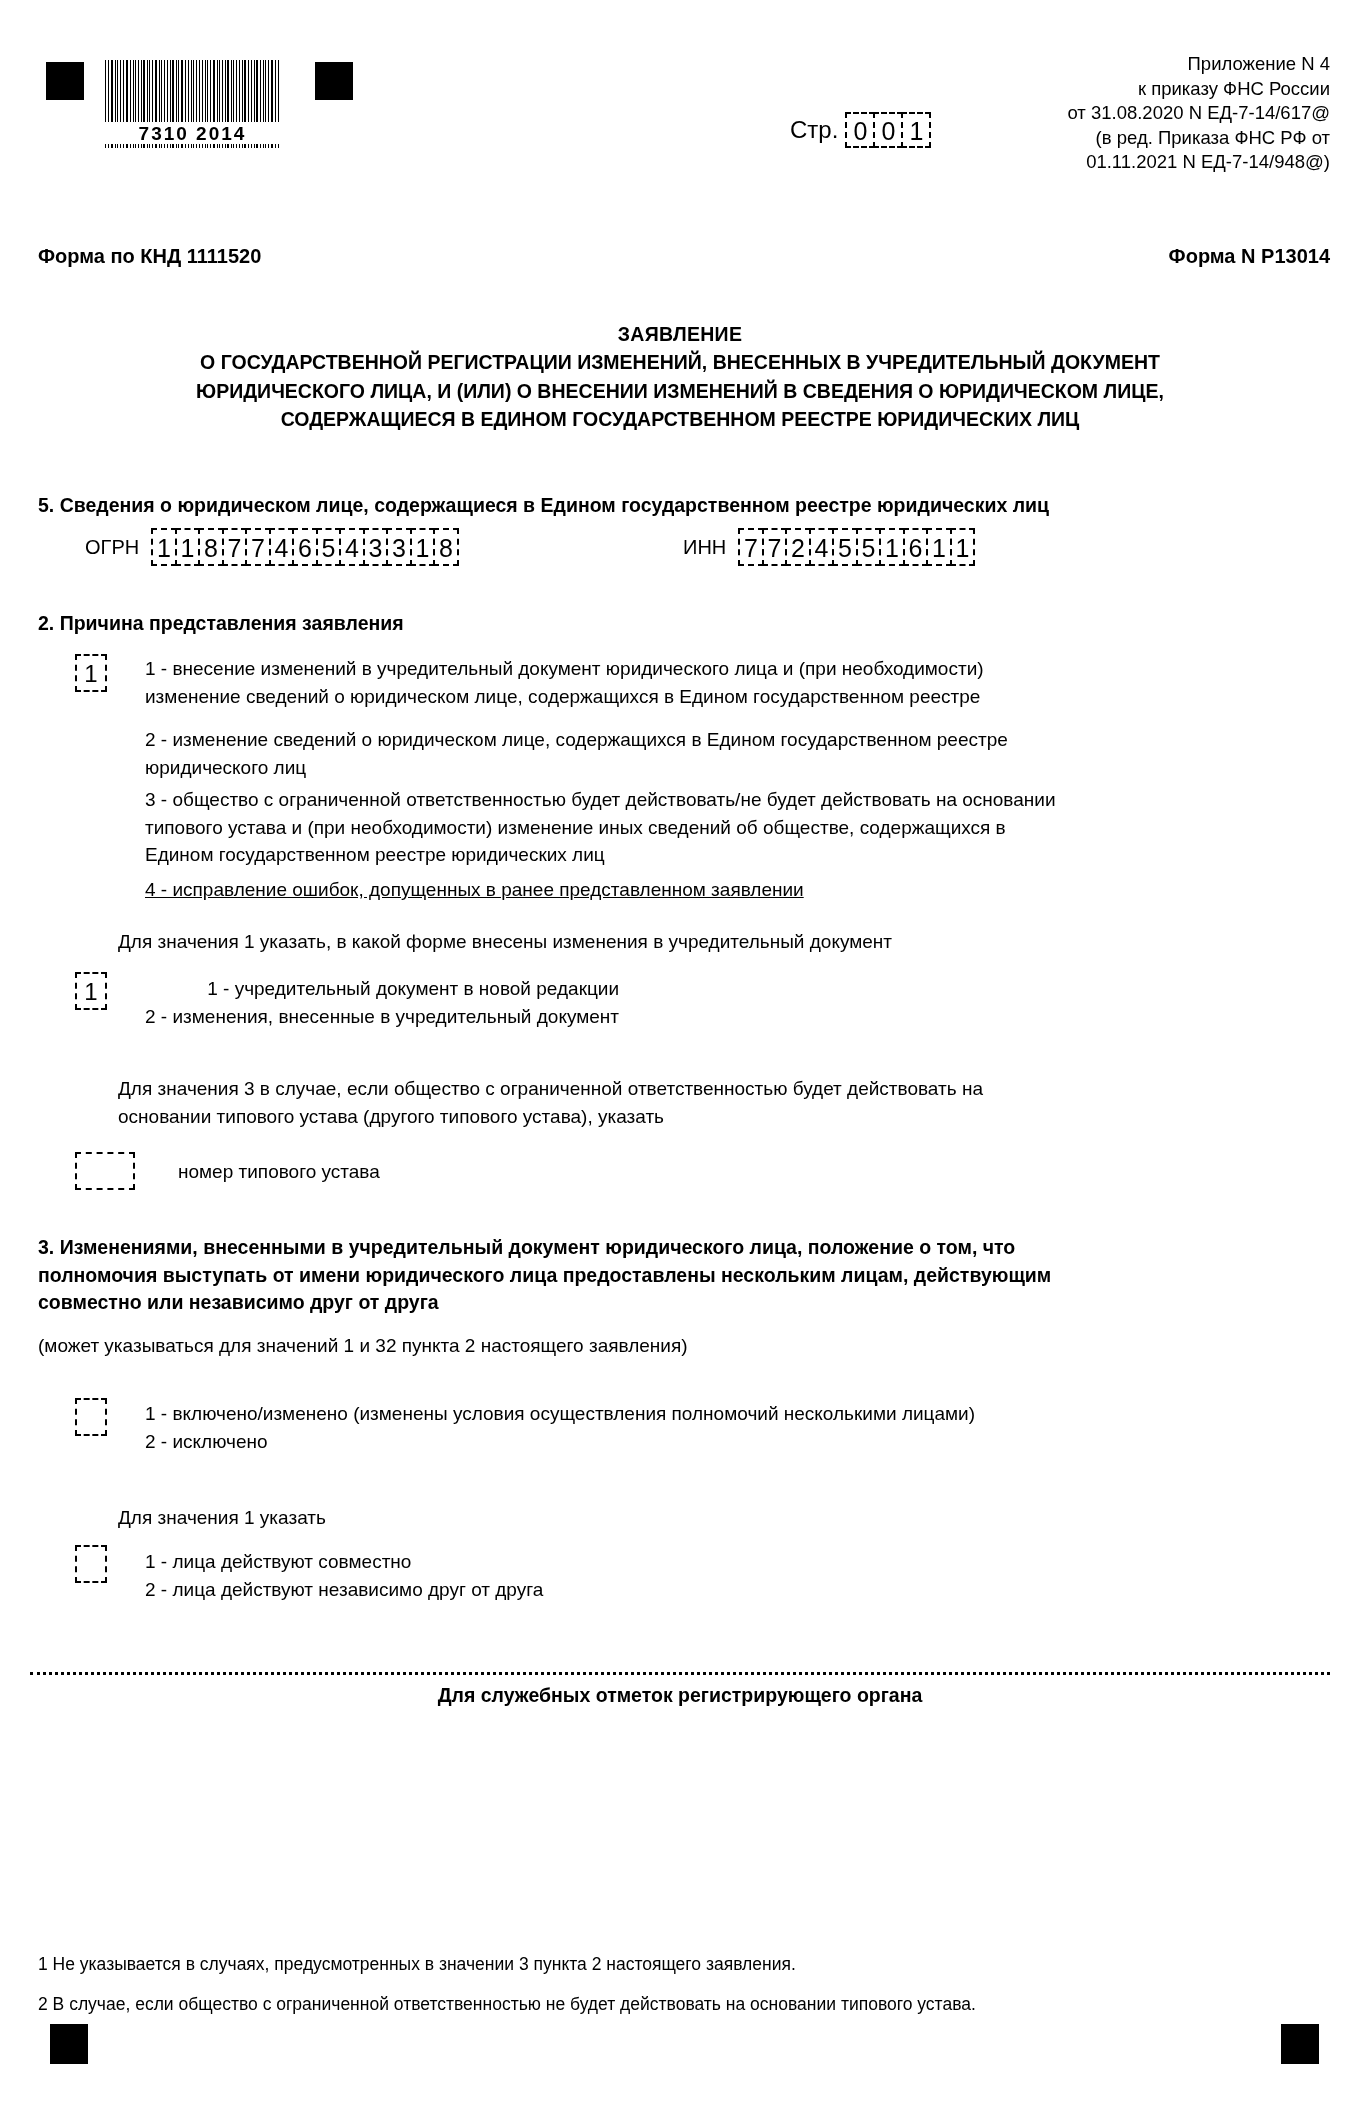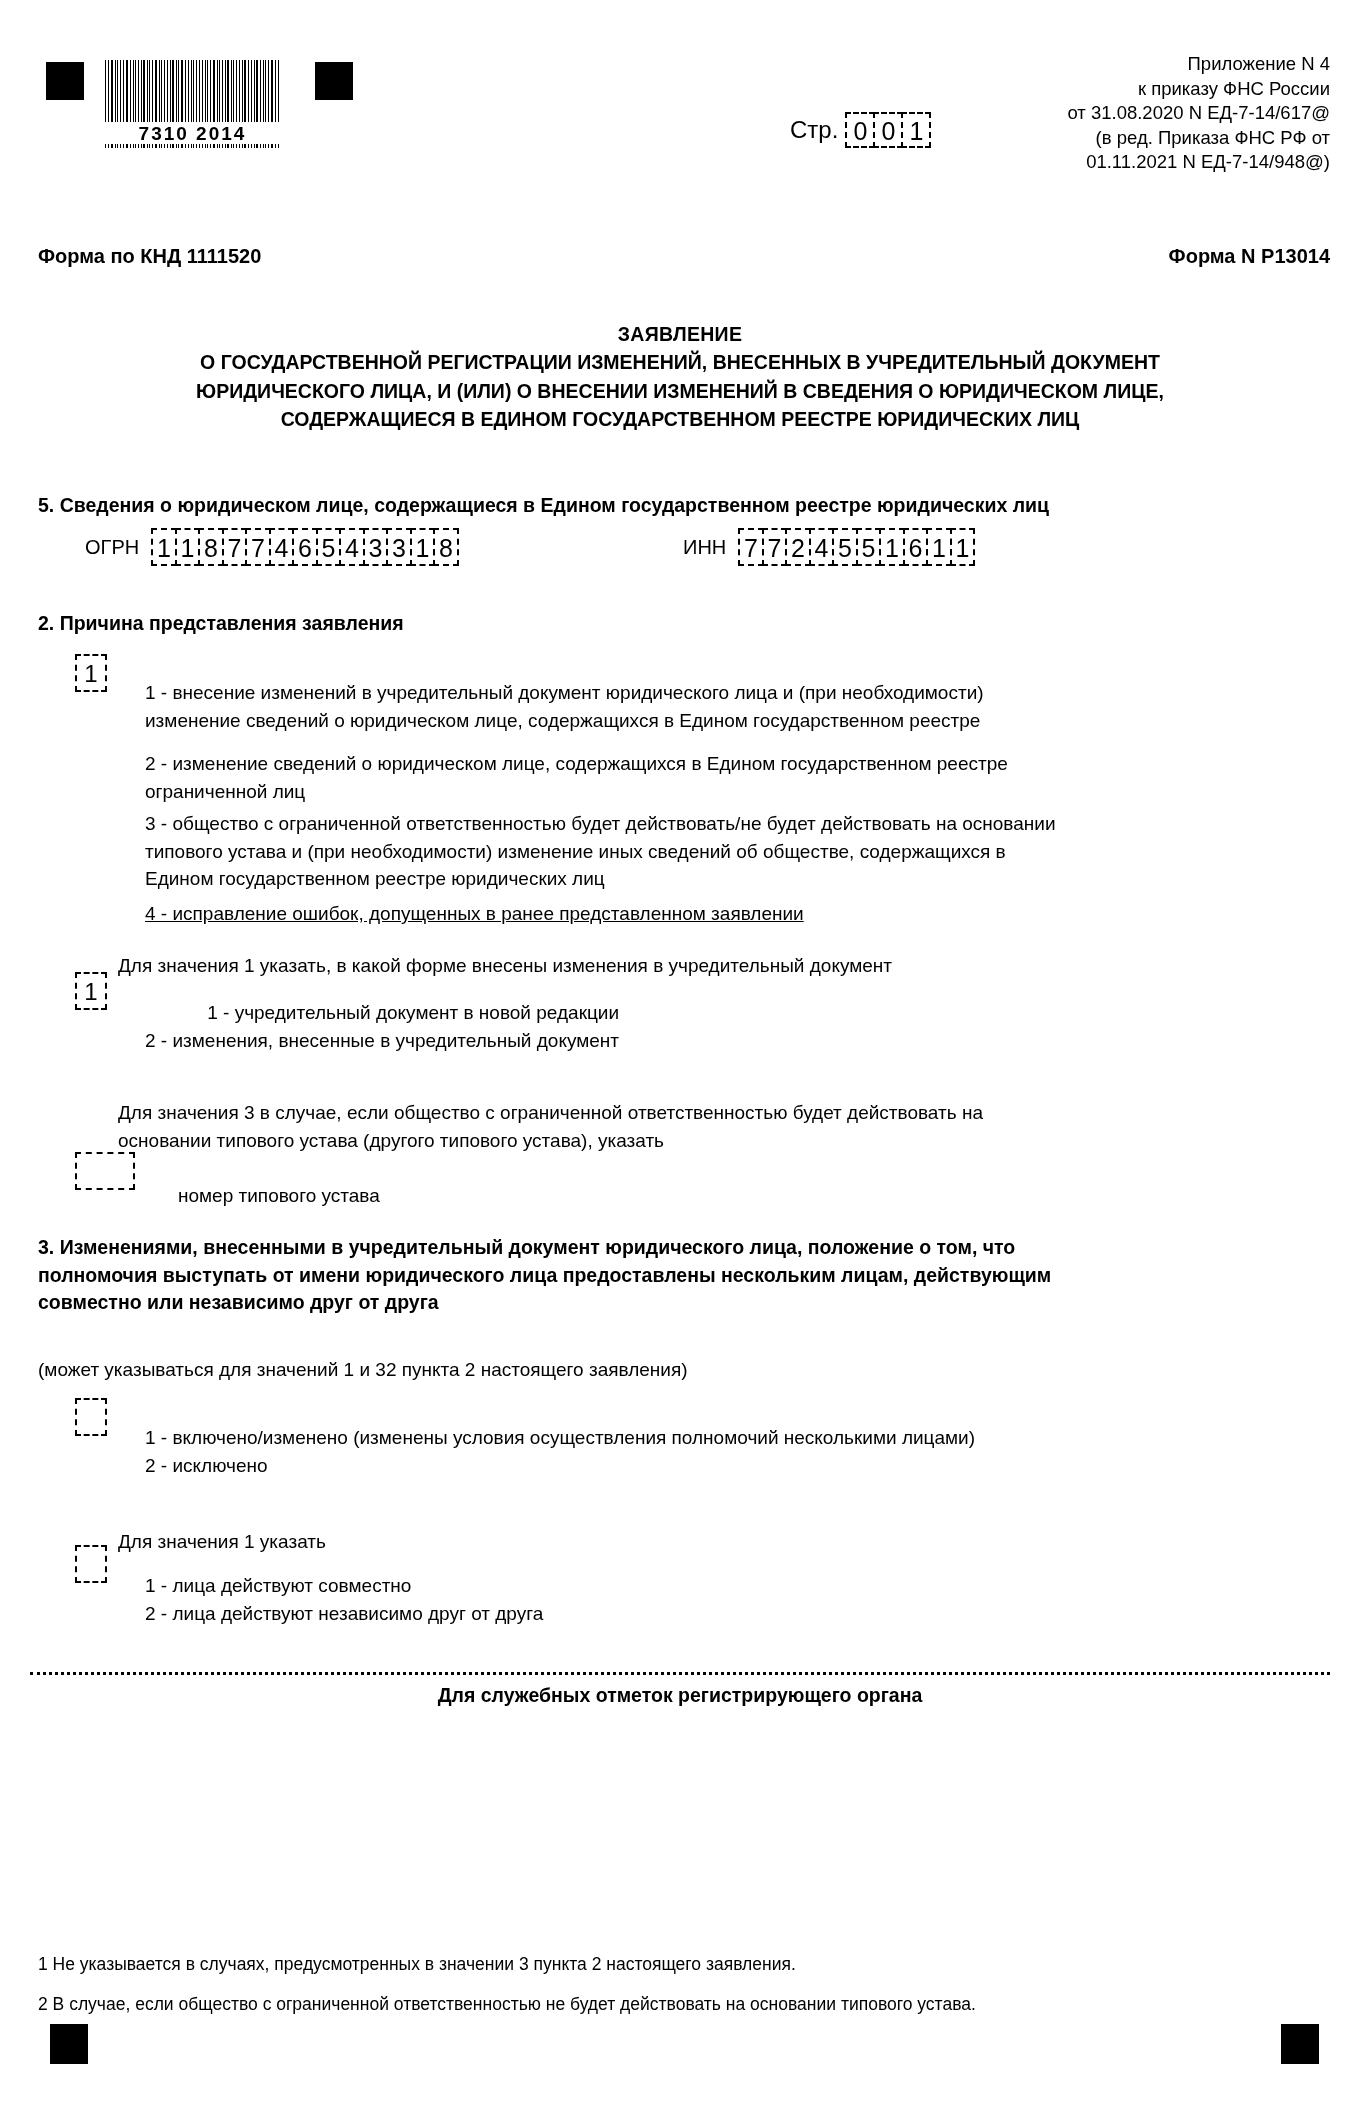--- a/index.html
+++ b/index.html
@@ -137,21 +137,20 @@
   .sec-head {
     position: absolute;
     font-weight: 700;
     font-size: 19.5px;
     line-height: 1.42;
   }
   .para {
     position: absolute;
     font-size: 19px;
     line-height: 1.45;
-    margin-top: 24px;
   }
 
   
   .idrow { position: absolute; display: flex; align-items: center; }
   .idrow .lbl { font-size: 20px; margin-right: 12px; line-height: 1; }
   .idcell {
     border: 2px dashed #000;
     width: 25.5px;
     height: 38px;
     margin-left: -2px;
@@ -345,21 +344,21 @@
 
   <div class="vcell" style="left:75px; top:654px;">1</div>
 
   <div class="para" style="left:145px; top:655px;">
     <div>1 - внесение изменений в учредительный документ юридического лица и (при необходимости)</div>
     <div>изменение сведений о юридическом лице, содержащихся в Едином государственном реестре</div>
   </div>
 
   <div class="para" style="left:145px; top:726px;">
     <div>2 - изменение сведений о юридическом лице, содержащихся в Едином государственном реестре</div>
-    <div>ограниченной лиц</div>
+    <div>юридического лиц</div>
   </div>
 
   <div class="para" style="left:145px; top:786px;">
     <div>3 - общество с ограниченной ответственностью будет действовать/не будет действовать на основании</div>
     <div>типового устава и (при необходимости) изменение иных сведений об обществе, содержащихся в</div>
     <div>Едином государственном реестре юридических лиц</div>
   </div>
 
   <div class="para" style="left:145px; top:876px;text-decoration:underline;">4 - исправление ошибок, допущенных в ранее представленном заявлении</div>
 

